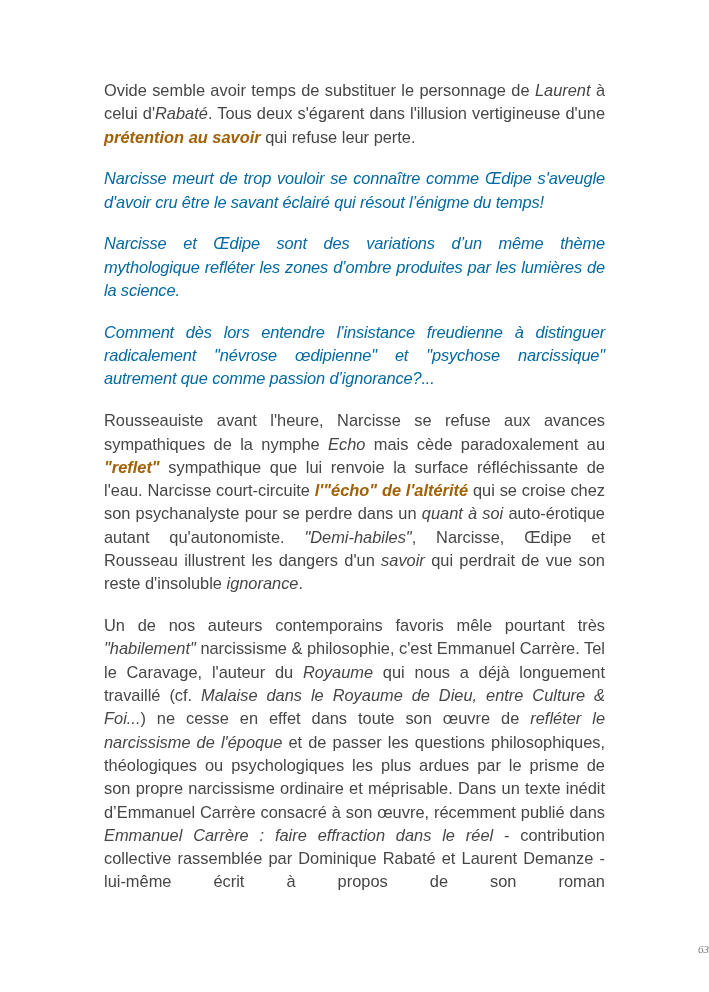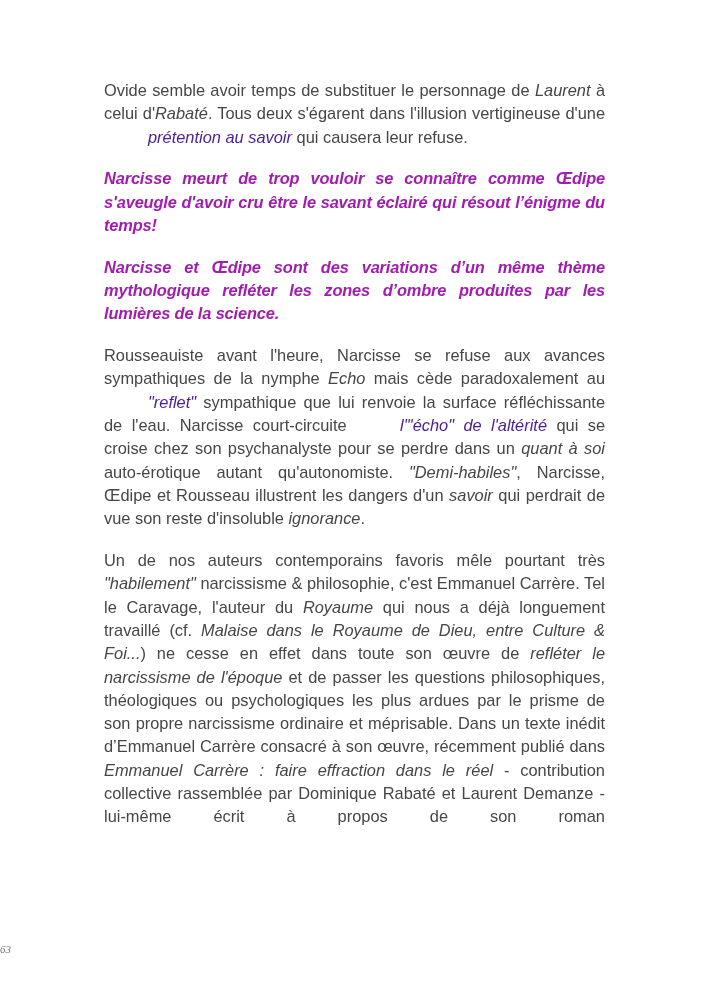--- a/index.html
+++ b/index.html
@@ -9,46 +9,47 @@
     left: 104px;
     top: 79px;
     width: 501px;
     font-family: "Liberation Sans", "DejaVu Sans", sans-serif;
     font-size: 16.4px;
     line-height: 23.3px;
     color: #464646;
     text-align: justify;
   }
   .page p { margin: 0 0 18.5px 0; }
-  .page p.em-para { font-style: italic; font-weight: bold; color: #a21caf; letter-spacing: -0.15px; }
+  .page p.em-para { font-style: italic; font-weight: normal; color: #0369a1; letter-spacing: -0.15px; }
   .page i { font-style: italic; }
-  .page .bi { font-weight: normal; font-style: italic; color: #4c1d95; margin-left: 44px; }
+  .page .bi { font-weight: bold; font-style: italic; color: #a16207; }
   .page-number {
     position: absolute;
     left: 0; right: 0;
     top: 943px;
-    text-align: left;
+    text-align: right;
     font-family: "Liberation Serif", "DejaVu Serif", serif;
     font-size: 11px;
     color: #777;
     font-style: italic;
   }
   .last-line-justify { text-align-last: justify; }
 </style>
 </head>
 <body>
 
 <div class="page">
 
-  <p><span>Ovide semble avoir temps de substituer le personnage de </span><i>Laurent</i><span> à celui d'</span><i>Rabaté</i><span>. Tous deux s'égarent dans l'illusion vertigineuse d'une </span><span class="bi">prétention au savoir</span><span> qui causera leur refuse.</span></p>
+  <p><span>Ovide semble avoir temps de substituer le personnage de </span><i>Laurent</i><span> à celui d'</span><i>Rabaté</i><span>. Tous deux s'égarent dans l'illusion vertigineuse d'une </span><span class="bi">prétention au savoir</span><span> qui refuse leur perte.</span></p>
 
   <p class="em-para">Narcisse meurt de trop vouloir se connaître comme Œdipe s'aveugle d'avoir cru être le savant éclairé qui résout l’énigme du temps!</p>
 
   <p class="em-para">Narcisse et Œdipe sont des variations d’un même thème mythologique refléter les zones d’ombre produites par les lumières de la science.</p>
 
+  <p class="em-para">Comment dès lors entendre l’insistance freudienne à distinguer radicalement "névrose œdipienne" et "psychose narcissique" autrement que comme passion d’ignorance?...</p>
 
   <p><span>Rousseauiste avant l'heure, Narcisse se refuse aux avances sympathiques de la nymphe </span><i>Echo</i><span> mais cède paradoxalement au </span><span class="bi">"reflet"</span><span> sympathique que lui renvoie la surface réfléchissante de l'eau. Narcisse court-circuite </span><span class="bi">l'"écho" de l'altérité</span><span> qui se croise chez son psychanalyste pour se perdre dans un </span><i>quant à soi</i><span> auto-érotique autant qu'autonomiste. </span><i>"Demi-habiles"</i><span>, Narcisse, Œdipe et Rousseau illustrent les dangers d'un </span><i>savoir</i><span> qui perdrait de vue son reste d'insoluble </span><i>ignorance</i><span>.</span></p>
 
 
   <p class="last-line-justify"><span>Un de nos auteurs contemporains favoris mêle pourtant très </span><i>"habilement"</i><span> narcissisme &amp; philosophie, c'est Emmanuel Carrère. Tel le Caravage, l'auteur du </span><i>Royaume</i><span> qui nous a déjà longuement travaillé (cf. </span><i>Malaise dans le Royaume de Dieu, entre Culture &amp; Foi...</i><span>) ne cesse en effet dans toute son œuvre de </span><i>refléter le narcissisme de l'époque</i><span> et de passer les questions philosophiques, théologiques ou psychologiques les plus ardues par le prisme de son propre narcissisme ordinaire et méprisable. Dans un texte inédit d’Emmanuel Carrère consacré à son œuvre, récemment publié dans </span><i>Emmanuel Carrère : faire effraction dans le réel</i><span> - contribution collective rassemblée par Dominique Rabaté et Laurent Demanze - lui-même écrit à propos de son roman</span></p>
 
 </div>
 
 <div class="page-number">63</div>
 

